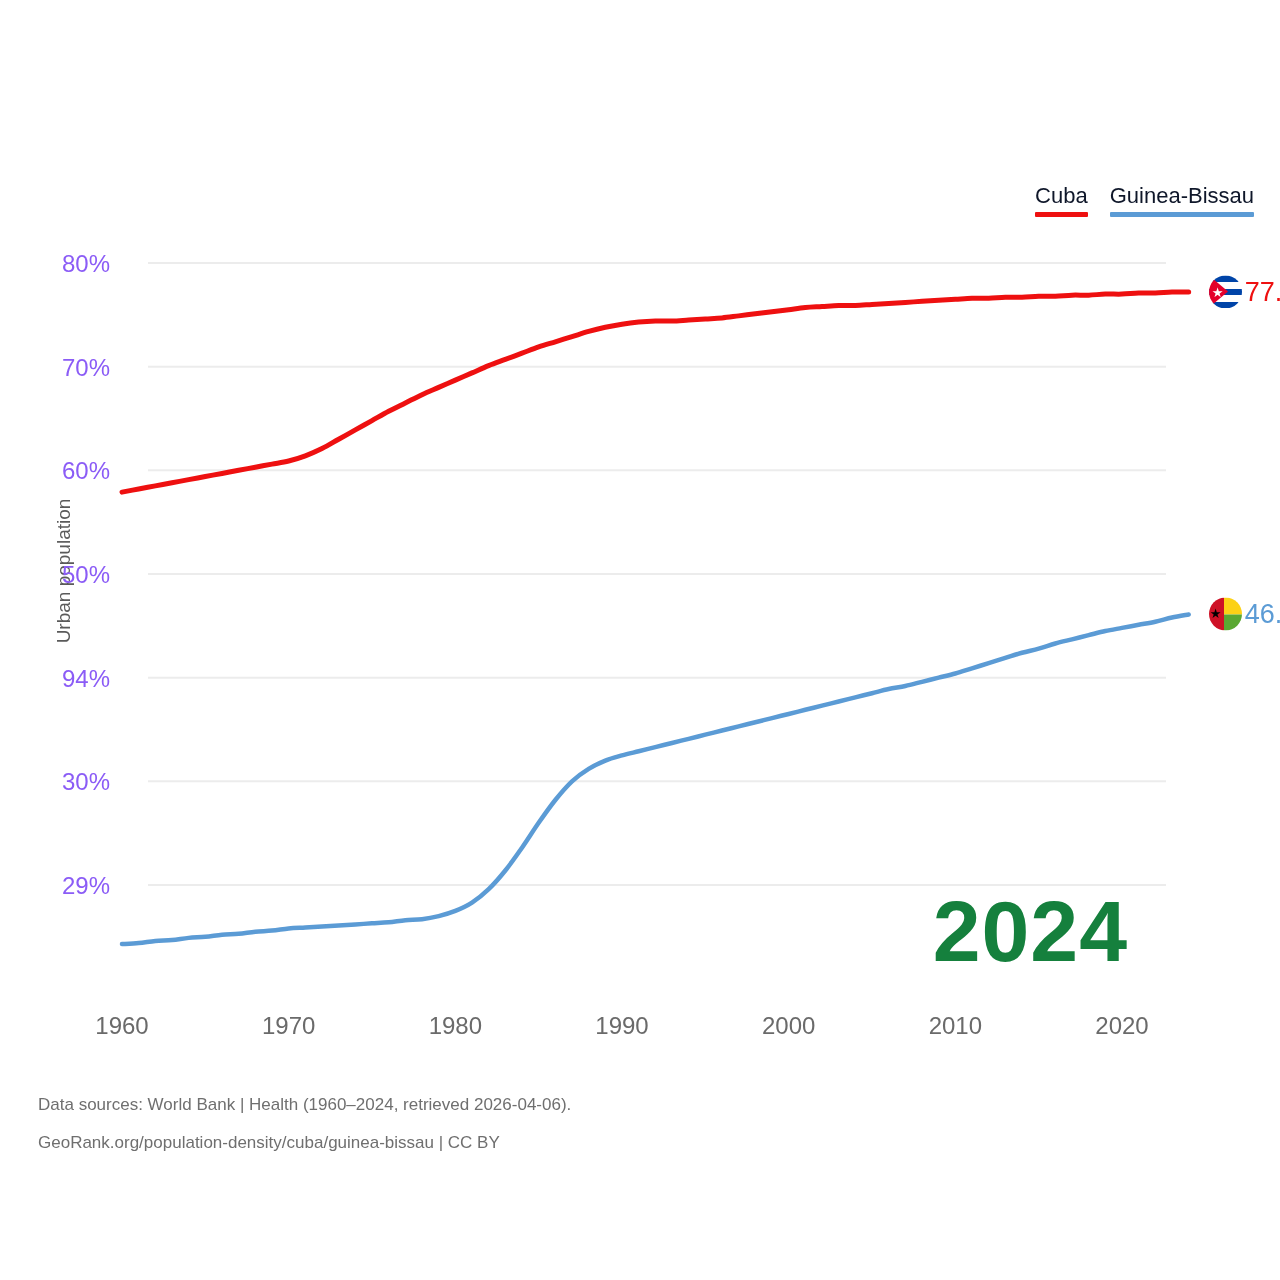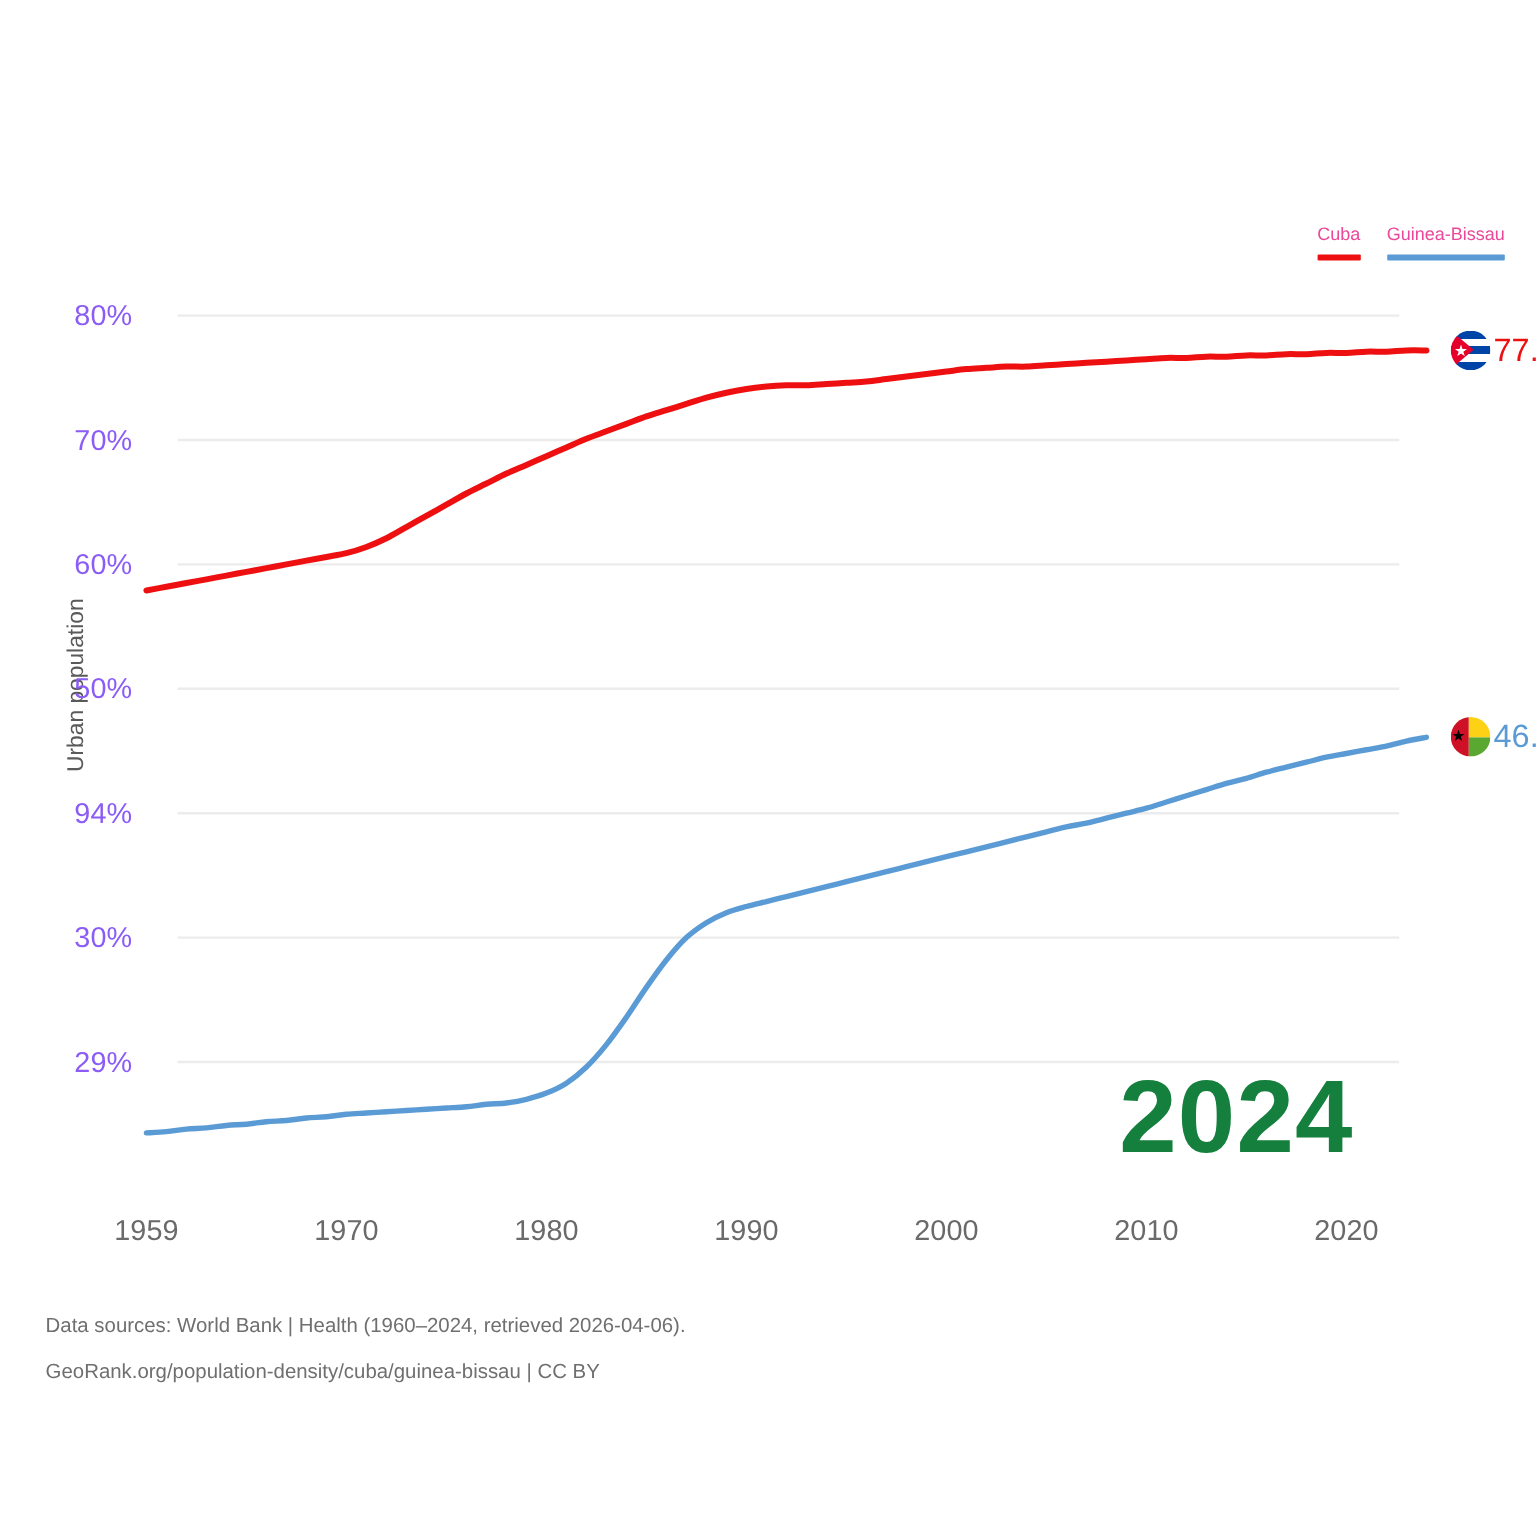--- a/index.html
+++ b/index.html
@@ -38,22 +38,22 @@
     align-items: flex-start;
     gap: 22px;
   }
   .legend-item {
     display: flex;
     flex-direction: column;
     align-items: stretch;
     cursor: pointer;
   }
   .legend-label {
-    font-size: 15px;
-    color: #ec4899;
+    font-size: 22px;
+    color: #0f172a;
     line-height: 26px;
     white-space: nowrap;
     text-align: left;
   }
   .legend-rule {
     height: 5px;
     margin-top: 3px;
     border-radius: 1px;
   }
   .plot {
@@ -169,21 +169,21 @@
   <div id="yticks">
       <div class="ytick" style="top: 885px;">29%</div>
       <div class="ytick" style="top: 781.333px;">30%</div>
       <div class="ytick" style="top: 677.667px;">94%</div>
       <div class="ytick" style="top: 574px;">50%</div>
       <div class="ytick" style="top: 470.333px;">60%</div>
       <div class="ytick" style="top: 366.667px;">70%</div>
       <div class="ytick" style="top: 263px;">80%</div>
     </div>
   <div id="xticks">
-      <div class="xtick" style="left: 122px;">1959</div>
+      <div class="xtick" style="left: 122px;">1960</div>
       <div class="xtick" style="left: 288.667px;">1970</div>
       <div class="xtick" style="left: 455.333px;">1980</div>
       <div class="xtick" style="left: 622px;">1990</div>
       <div class="xtick" style="left: 788.667px;">2000</div>
       <div class="xtick" style="left: 955.333px;">2010</div>
       <div class="xtick" style="left: 1122px;">2020</div>
     </div>
 
   <div class="watermark">2024</div>
 

